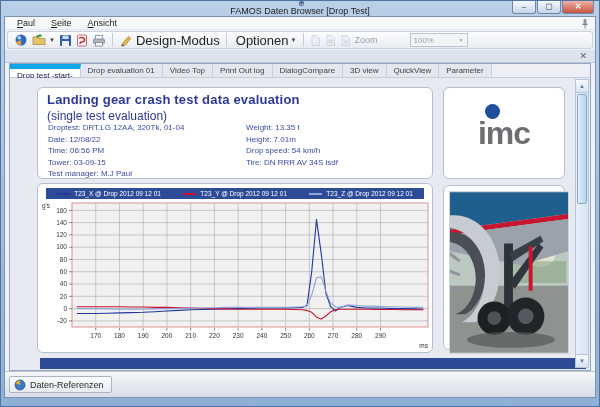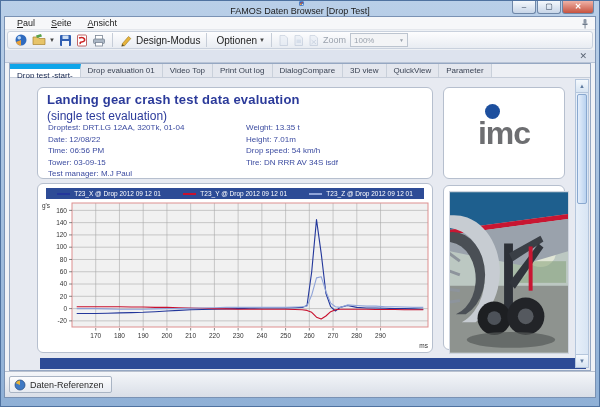--- a/index.html
+++ b/index.html
@@ -29,27 +29,27 @@
   .menu-item { font-size:9px; color:#222; padding:0 8px; }
   .menu-item::first-letter { text-decoration:underline; }
   .pin { position:absolute; right:6px; top:1px; }
 
   .toolbar { position:absolute; left:0; right:0; top:13px; height:20px; background:#eef1f5; }
   .toolstrip { position:absolute; left:2px; right:2px; top:1px; height:18px;
     border:1px solid #c9d1dd; border-radius:3px;
     background:linear-gradient(#fdfdfe,#e8ecf2); display:flex; align-items:center; padding:0 4px; }
   .tbtn { display:flex; align-items:center; height:16px; padding:0 2px; border-radius:2px; }
   .tbtn svg { display:block; }
-  .tlabel { font-size:10px; color:#222; margin-left:3px; }
+  .tlabel { font-size:13px; color:#222; margin-left:3px; }
   .tsep { width:1px; height:14px; background:#c6cdd8; margin:0 4px; }
   .chev { font-size:6px; color:#444; margin-left:2px; }
   .disabled { opacity:.4; }
   .zoom-label { font-size:9px; color:#9aa2ad; margin:0 4px 0 2px; }
   .zoom-combo { width:58px; height:14px; border:1px solid #bcc4cf; background:#f3f4f6;
-    font-size:8px; color:#9aa2ad; display:flex; align-items:center; justify-content:space-between; padding:0 3px; }
+    font-size:8px; color:#9aa2ad; display:flex; align-items:center; justify-content:space-between; padding:0 3px;margin-left:28px; }
 
   .tabrow { position:absolute; left:0; right:0; top:33px; height:13px; background:#dde3ee; border-bottom:1px solid #b9c4d6; }
   .main-tab { position:absolute; left:20px; top:1px; height:12px; padding:0 10px;
     background:#fff; border:1px solid #9fafc6; border-bottom:none; border-radius:3px 3px 0 0;
     font-size:8px; line-height:12px; color:#1c2c50;margin-top:18px; }
   .tab-close { position:absolute; right:8px; top:1px; font-size:9px; color:#5a6474; line-height:11px; }
 
   .content { position:absolute; left:4px; right:4px; top:46px; bottom:26px;
     border:1px solid #95a7c2; background:#e7eaf1; }
   .subtabs { position:absolute; left:0; right:0; top:0; height:14px;

